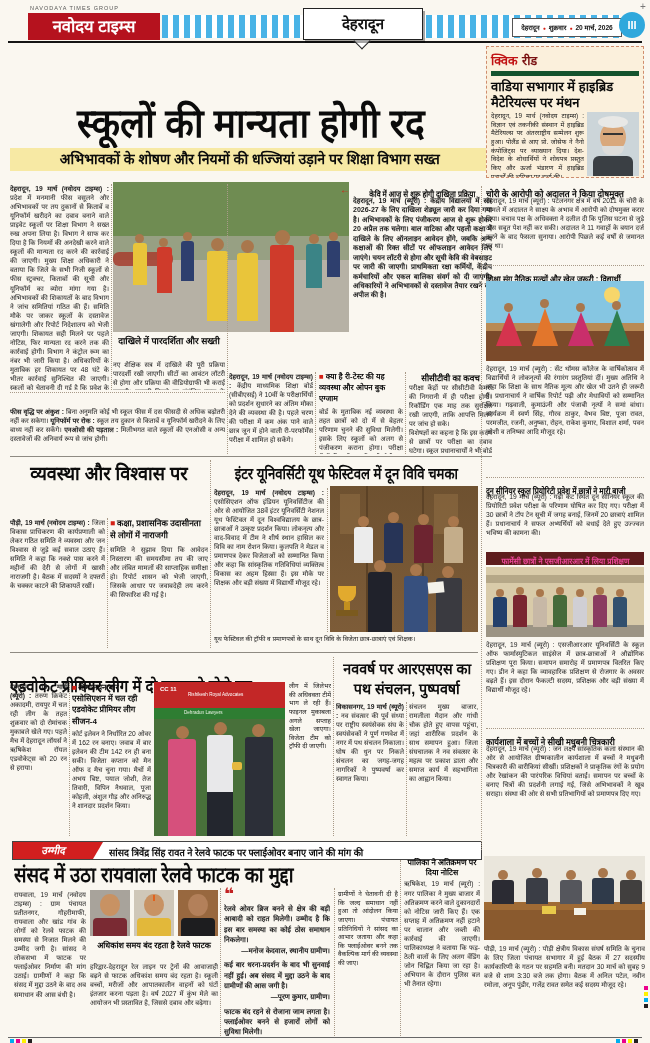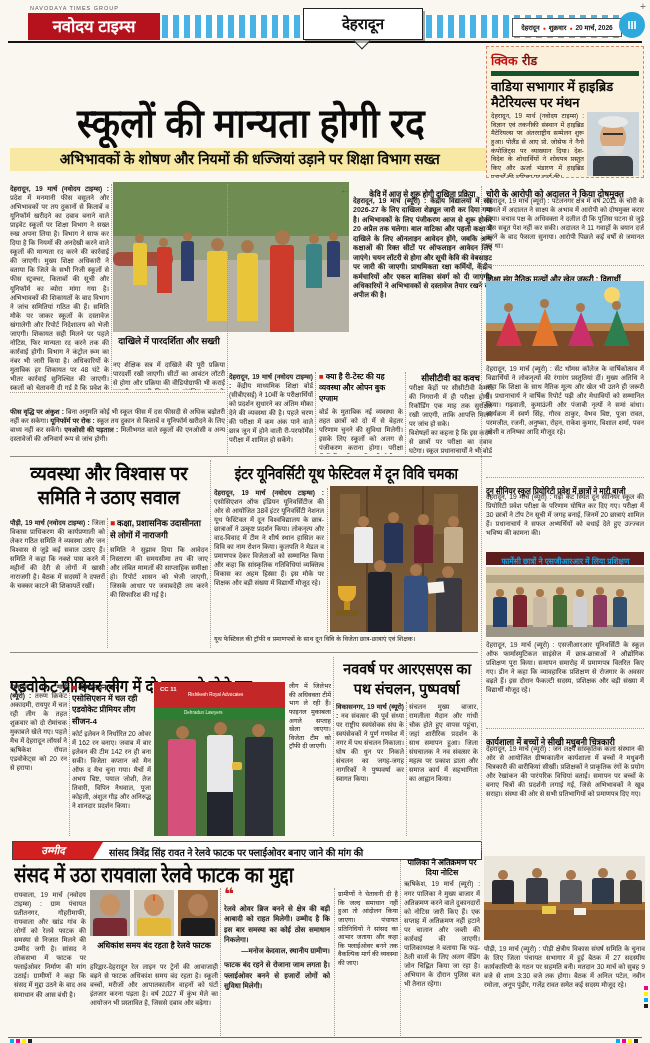--- a/index.html
+++ b/index.html
@@ -17,21 +17,21 @@
   .doth{border-top:1px dotted #a89a88;height:0}
   .solidh{border-top:1px solid #8e8a82;height:0}
   .pull{font-weight:bold;font-size:8.4px;line-height:1.4;color:#101010;text-align:left;overflow:hidden}
   .sq{color:#d42015;margin-right:2px}
   .photo{position:absolute;overflow:hidden}
   .photo div{position:absolute}
   .fig{border-radius:3px 3px 0 0}
   .fh{border-radius:50%;background:#a9774c}
   .qt{font-size:7.1px;font-weight:bold;line-height:1.45;text-align:justify;color:#232323;overflow:hidden}
   .qby{display:block;text-align:right;margin:1px 0 4px;font-weight:bold}
-  .rev{background:#5e1d1d;color:#0ea5e9}
+  .rev{background:#5e1d1d;color:#ec4899}
   .reg{position:absolute;width:4px;height:4px}
 </style>
 </head>
 <body>
 
 <div class="page">
 
   <div class="abs" style="left:30px;top:5px;font-size:5.5px;letter-spacing:1px;color:#555">NAVODAYA TIMES GROUP</div>
   <div class="abs" style="left:162px;top:15px;width:458px;height:23px;background:repeating-linear-gradient(90deg,#49b3e6 0 6px,#ffffff 6px 11px)"></div>
   <div class="abs" style="left:28px;top:13px;width:132px;height:27px;background:#b5121e;text-align:center;line-height:27px;color:#fff;font-weight:bold;font-size:16.5px">नवोदय टाइम्स</div>
@@ -111,23 +111,20 @@
   <div class="abs dotv" style="left:405px;top:372px;height:82px"></div>
   <div class="abs" style="left:409px;top:372px;width:83px;height:82px;overflow:hidden">
     <div class="shead" style="font-size:8.4px">सीसीटीवी का कवच</div>
     <div class="t">परीक्षा केंद्रों पर सीसीटीवी कैमरों की निगरानी में ही परीक्षा होगी। रिकॉर्डिंग एक माह तक सुरक्षित रखी जाएगी, ताकि आपत्ति मिलने पर जांच हो सके।</div>
     <div class="t">विशेषज्ञों का कहना है कि इस कदम से छात्रों पर परीक्षा का दबाव घटेगा। स्कूल प्रधानाचार्यों ने भी बोर्ड की पहल का स्वागत किया है। अभिभावकों का कहना है कि समय रहते जानकारी मिलने से तैयारी आसान होगी।</div>
   </div>
 
   <div class="abs solidh" style="left:10px;top:456px;width:482px"></div>
   <div class="abs ctr" style="left:10px;top:460px;width:198px">
     <span class="hl sxc" style="font-size:19px;transform:scaleX(.95)">व्यवस्था और विश्वास पर</span>
-  </div>
-  <div class="abs ctr" style="left:10px;top:484px;width:198px">
-    <span class="hl sxc" style="font-size:19px;transform:scaleX(.95)">समिति ने उठाए सवाल</span>
   </div>
   <div class="abs t" style="left:10px;top:518px;width:95px;height:130px">
     <span class="dl">पौड़ी, 19 मार्च (नवोदय टाइम्स) :</span>
     <span>जिला विकास प्राधिकरण की कार्यप्रणाली को लेकर गठित समिति ने व्यवस्था और जन विश्वास से जुड़े कई सवाल उठाए हैं। समिति ने कहा कि नक्शे पास करने में महीनों की देरी से लोगों में खासी नाराजगी है। बैठक में सदस्यों ने दफ्तरों के चक्कर काटने की शिकायतें रखीं।</span>
   </div>
   <div class="abs dotv" style="left:107px;top:518px;height:130px"></div>
   <div class="abs" style="left:110px;top:518px;width:98px;height:130px;overflow:hidden">
     <div class="pull"><span class="sq">■</span><span>कक्षा, प्रशासनिक उदासीनता से लोगों में नाराजगी</span></div>
     <div class="t" style="margin-top:3px">समिति ने सुझाव दिया कि आवेदन निस्तारण की समयसीमा तय की जाए और लंबित मामलों की साप्ताहिक समीक्षा हो। रिपोर्ट शासन को भेजी जाएगी, जिसके आधार पर जवाबदेही तय करने की सिफारिश की गई है।</div>
   </div>
@@ -241,20 +238,21 @@
     <div style="left:10px;top:4px;width:20px;height:22px;border-radius:50%;background:#b3805a"></div>
     <div style="left:3px;top:28px;width:34px;height:18px;background:#1d1d1f;border-radius:4px 4px 0 0"></div>
   </div>
   <div class="abs shead" style="left:90px;top:941px;width:128px;font-size:8px;line-height:1.25">अधिकांश समय बंद रहता है रेलवे फाटक</div>
   <div class="abs t" style="left:90px;top:962px;width:128px;height:74px">हरिद्वार-देहरादून रेल लाइन पर ट्रेनों की आवाजाही बढ़ने से फाटक अधिकांश समय बंद रहता है। स्कूली बच्चों, मरीजों और आपातकालीन वाहनों को घंटों इंतजार करना पड़ता है। वर्ष 2027 में कुंभ मेले का आयोजन भी प्रस्तावित है, जिससे दबाव और बढ़ेगा।</div>
 
   <div class="abs dotv" style="left:220px;top:888px;height:148px"></div>
   <div class="abs" style="left:224px;top:886px;width:106px;height:150px;overflow:hidden">
     <span style="color:#c22222;font-size:17px;font-weight:bold;line-height:1">❝</span>
     <div class="qt"><span>रेलवे ओवर ब्रिज बनने से क्षेत्र की बड़ी आबादी को राहत मिलेगी। उम्मीद है कि इस बार समस्या का कोई ठोस समाधान निकलेगा।</span><span class="qby">—मनोज केदवाल, स्थानीय ग्रामीण।</span></div>
+    <div class="qt"><span>कई बार धरना-प्रदर्शन के बाद भी सुनवाई नहीं हुई। अब संसद में मुद्दा उठने के बाद ग्रामीणों की आस जगी है।</span><span class="qby">—पूरण कुमार, ग्रामीण।</span></div>
     <div class="qt"><span>फाटक बंद रहने से रोजाना जाम लगता है। फ्लाईओवर बनने से हजारों लोगों को सुविधा मिलेगी।</span></div>
   </div>
   <div class="abs dotv" style="left:334px;top:888px;height:148px"></div>
   <div class="abs t" style="left:338px;top:890px;width:60px;height:146px;font-size:6.4px">ग्रामीणों ने चेतावनी दी है कि जल्द समाधान नहीं हुआ तो आंदोलन किया जाएगा। पंचायत प्रतिनिधियों ने सांसद का आभार जताया और कहा कि फ्लाईओवर बनने तक वैकल्पिक मार्ग की व्यवस्था की जाए।</div>
   <div class="abs dotv" style="left:400px;top:860px;height:176px"></div>
   <div class="abs" style="left:404px;top:858px;width:76px;height:178px;overflow:hidden">
     <div class="shead" style="font-size:7.8px;line-height:1.25">पालिका ने अतिक्रमण पर दिया नोटिस</div>
     <div class="t" style="margin-top:2px">ऋषिकेश, 19 मार्च (ब्यूरो) : नगर पालिका ने मुख्य बाजार में अतिक्रमण करने वाले दुकानदारों को नोटिस जारी किए हैं। एक सप्ताह में अतिक्रमण नहीं हटाने पर चालान और जब्ती की कार्रवाई की जाएगी। पालिकाध्यक्ष ने बताया कि फड़-ठेली वालों के लिए अलग वेंडिंग जोन चिह्नित किया जा रहा है। अभियान के दौरान पुलिस बल भी तैनात रहेगा।</div>
   </div>
 

